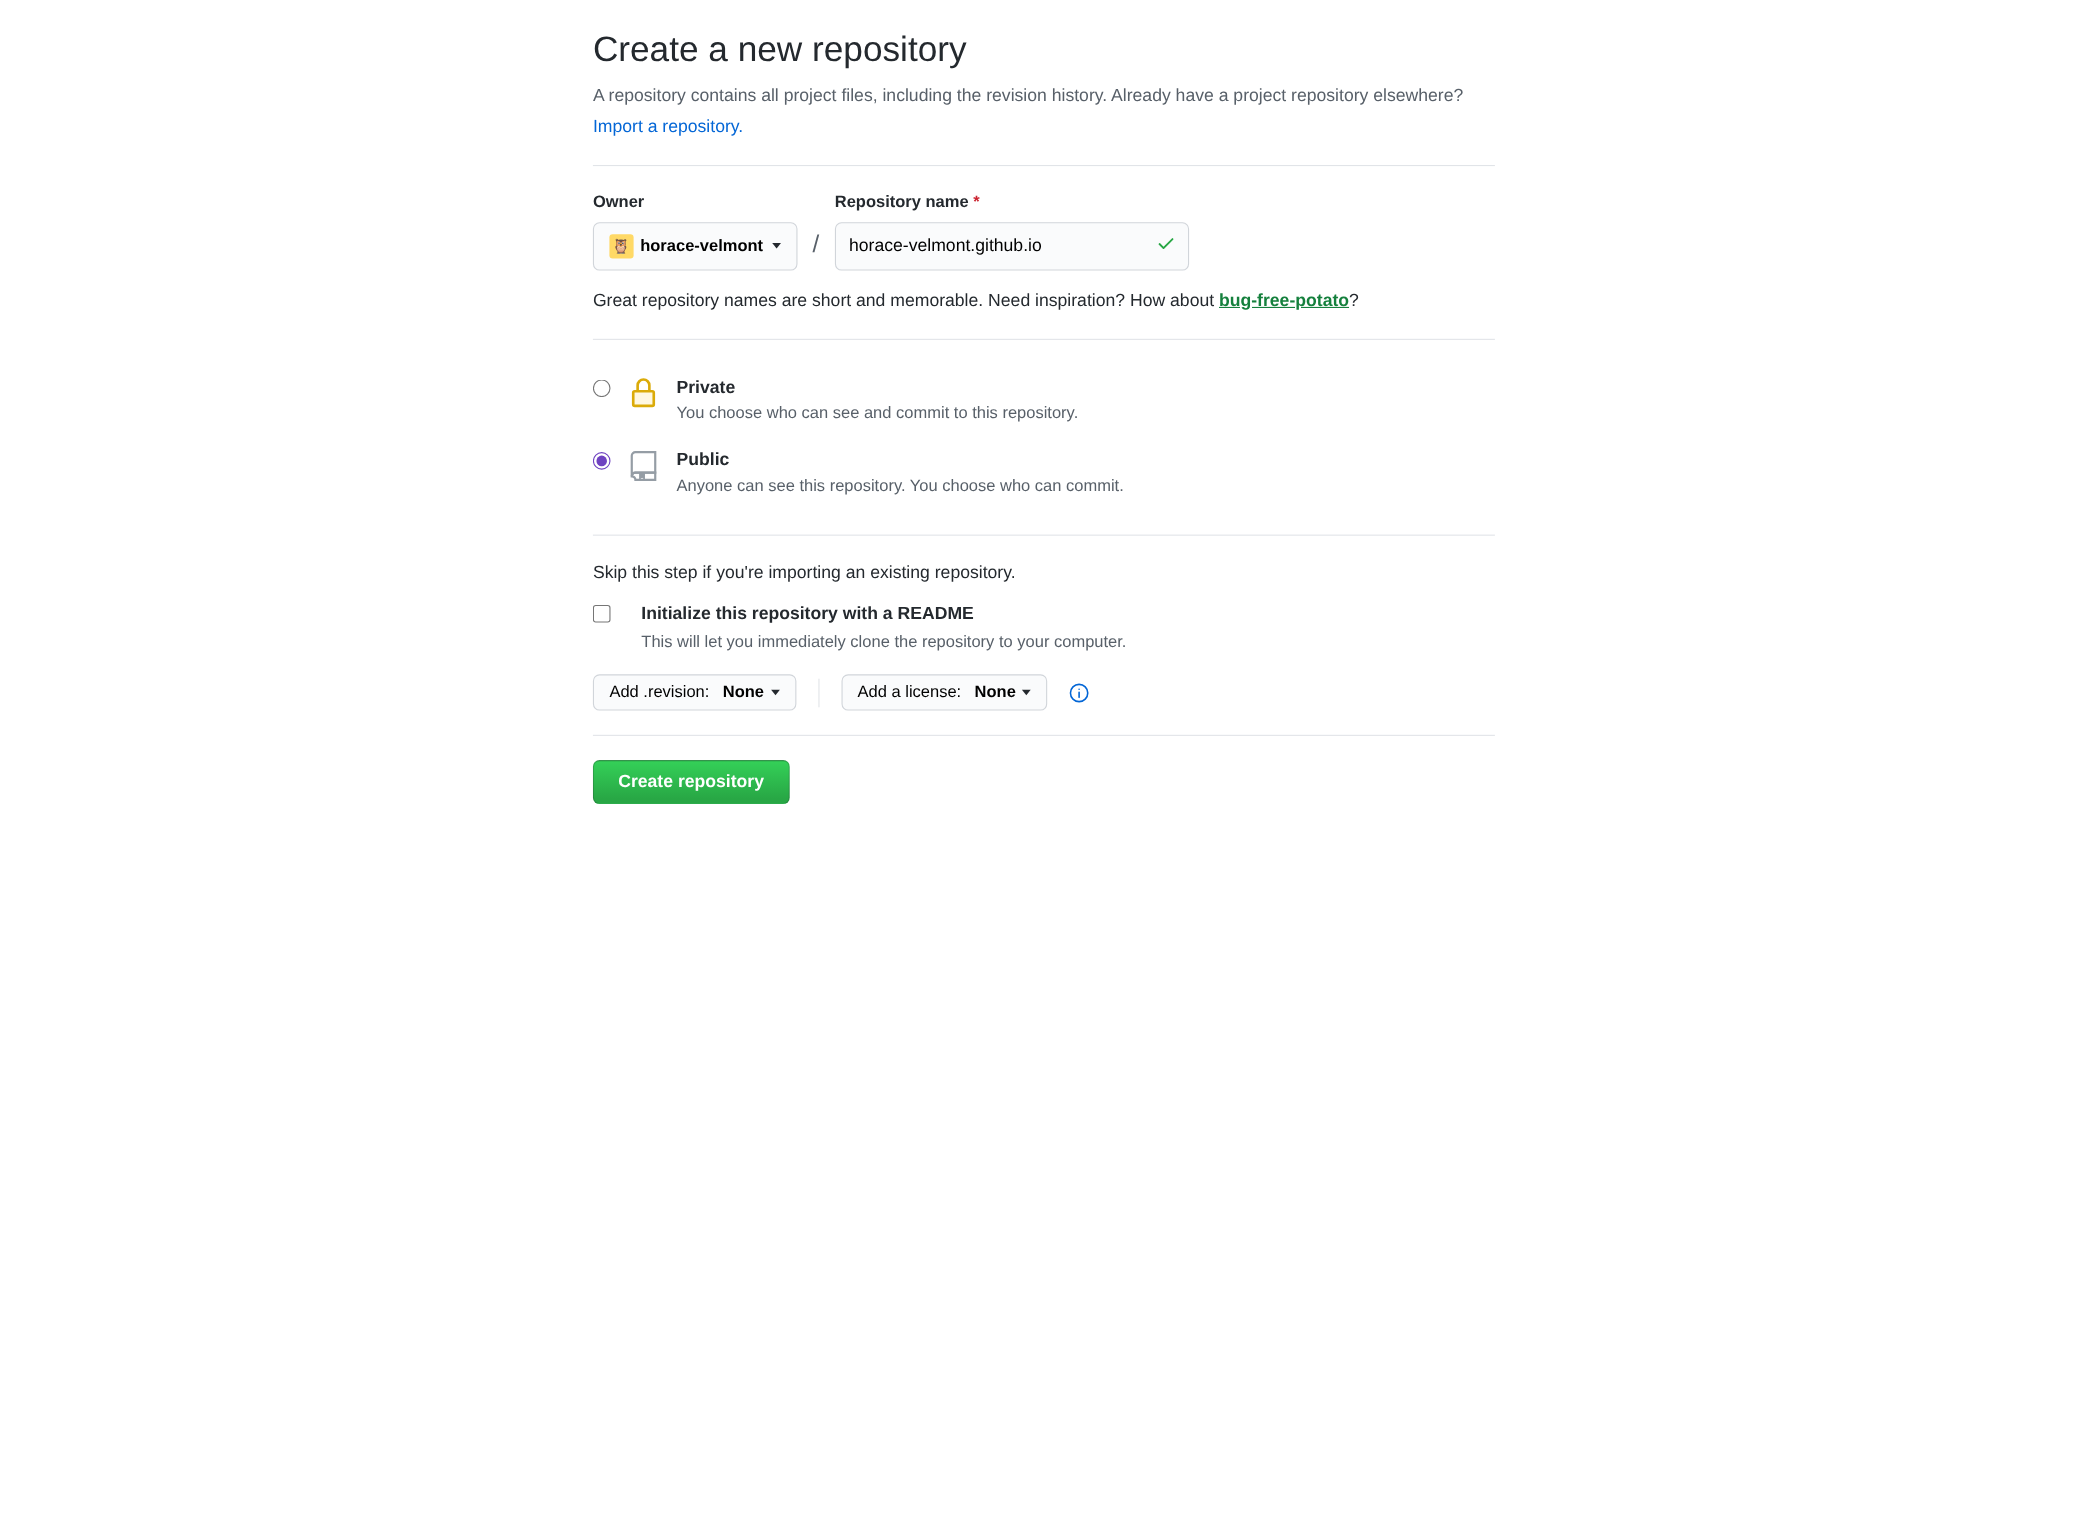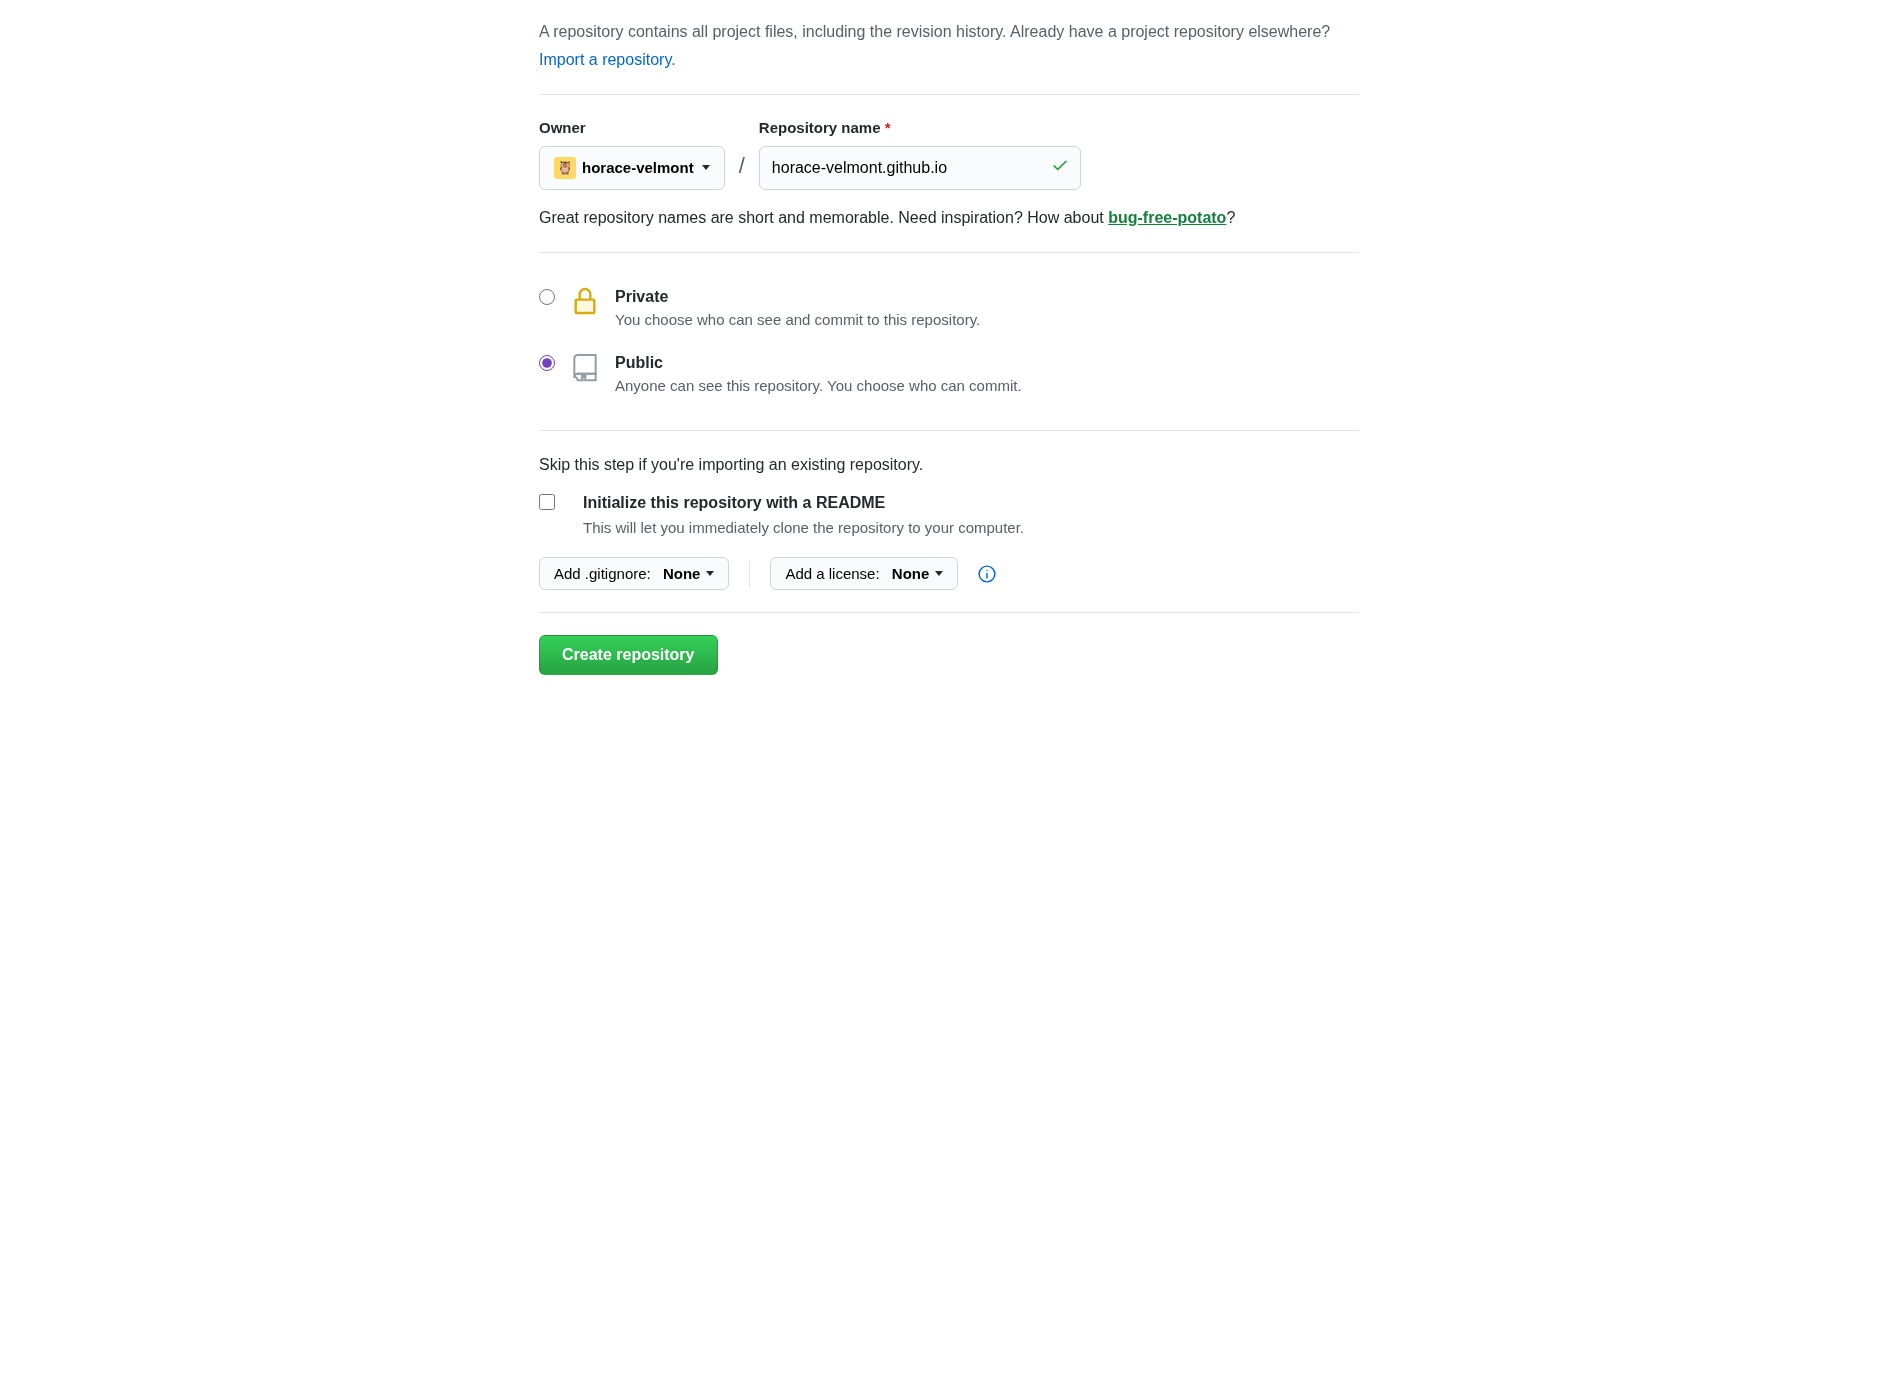--- a/index.html
+++ b/index.html
@@ -227,20 +227,21 @@
       border-left: 4px solid transparent;
       border-right: 4px solid transparent;
       border-top: 5px solid #24292e;
       margin-left: 2px;
     }
   </style>
 </head>
 <body>
 
 <div class="container">
+  <h1 class="page-title">Create a new repository</h1>
   <p class="subtitle">A repository contains all project files, including the revision history. Already have a project repository elsewhere?</p>
   <a href="#" class="import-link">Import a repository.</a>
 
   <hr class="divider">
 
   <div class="form-row">
     <div class="form-group">
       <label class="form-label">Owner</label>
       <button class="owner-select">
         <span class="avatar">🦉</span>
@@ -308,21 +309,21 @@
     <p class="init-hint">Skip this step if you're importing an existing repository.</p>
     <div class="checkbox-row">
       <input type="checkbox" class="checkbox-input" style="">
       <div>
         <div class="checkbox-label">Initialize this repository with a README</div>
         <div class="checkbox-desc">This will let you immediately clone the repository to your computer.</div>
       </div>
     </div>
     <div class="dropdown-row">
       <button class="dd-button">
-        <span>Add .gitignore:</span>&nbsp;<span class="dd-value">None</span>
+        <span>Add .revision:</span>&nbsp;<span class="dd-value">None</span>
         <span class="caret"></span>
       </button>
       <span class="dd-sep"></span>
       <button class="dd-button">
         <span>Add a license:</span>&nbsp;<span class="dd-value">None</span>
         <span class="caret"></span>
       </button>
       <span class="info-icon">
         <svg width="18" height="18" viewBox="0 0 16 16" fill="none" stroke="currentColor" stroke-width="1.3">
             <circle cx="8" cy="8" r="7"></circle>

